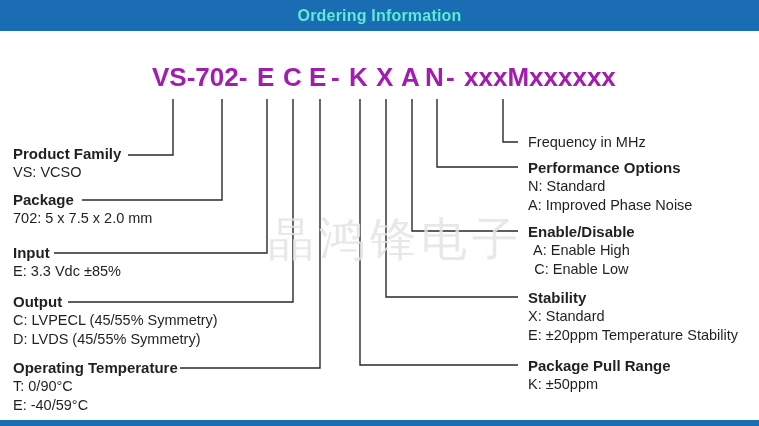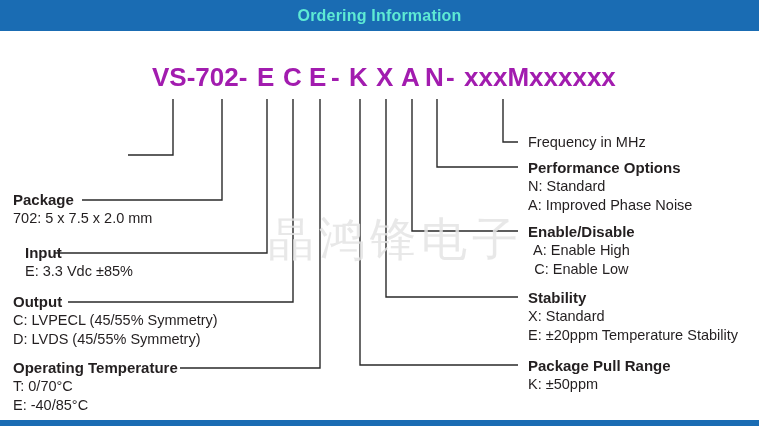--- a/index.html
+++ b/index.html
@@ -49,21 +49,21 @@
     margin-top:26px;
   }
   
   .sec{position:absolute;z-index:3;}
   .sec.left{left:13px;}
   .sec.right{left:528px;}
   .sec-title{font-size:15px;font-weight:700;line-height:19px;white-space:nowrap;}
   .sec-opt{font-size:14.5px;font-weight:400;line-height:19px;white-space:nowrap;}
   .plain{font-size:14.5px;font-weight:400;line-height:15px;white-space:nowrap;}
   
-  .s-family{top:144px;} .s-package{top:190px;} .s-input{top:243px;margin-left:12px;}
+  .s-family{top:144px;} .s-package{top:190px;} .s-input{top:243px;}
   .s-output{top:292px;} .s-optemp{top:358px;}
   .s-freq{top:135px;} .s-perf{top:158px;} .s-enable{top:222px;text-align:center;}
   .s-stab{top:288px;} .s-apr{top:356px;}
 </style>
 </head>
 <body>
 
 <div class="page">
 
   <header class="topbar">
@@ -92,41 +92,45 @@
     <polyline points="320,99 320,368 180,368"></polyline>
     <polyline points="360,99 360,365 518,365"></polyline>
     <polyline points="386,99 386,297 518,297"></polyline>
     <polyline points="412,99 412,231 518,231"></polyline>
     <polyline points="437,99 437,167 518,167"></polyline>
     <polyline points="503,99 503,142 518,142"></polyline>
   </svg>
 
   <div class="wm">晶鸿锋电子</div>
 
+  <div class="sec left s-family">
+    <div class="sec-title">Product Family</div>
+    <div class="sec-opt">VS: VCSO</div>
+  </div>
 
   <div class="sec left s-package">
     <div class="sec-title">Package</div>
     <div class="sec-opt">702: 5 x 7.5 x 2.0 mm</div>
   </div>
 
   <div class="sec left s-input">
     <div class="sec-title">Input</div>
     <div class="sec-opt">E: 3.3 Vdc ±85%</div>
   </div>
 
   <div class="sec left s-output">
     <div class="sec-title">Output</div>
     <div class="sec-opt">C: LVPECL (45/55% Symmetry)</div>
     <div class="sec-opt">D: LVDS (45/55% Symmetry)</div>
   </div>
 
   <div class="sec left s-optemp">
     <div class="sec-title">Operating Temperature</div>
-    <div class="sec-opt">T: 0/70°C</div>
-    <div class="sec-opt">E: -40/85°C</div>
+    <div class="sec-opt">T: 0/90°C</div>
+    <div class="sec-opt">E: -40/59°C</div>
   </div>
 
   <div class="sec right s-freq">
     <div class="plain">Frequency in MHz</div>
   </div>
 
   <div class="sec right s-perf">
     <div class="sec-title">Performance Options</div>
     <div class="sec-opt">N: Standard</div>
     <div class="sec-opt">A: Improved Phase Noise</div>

